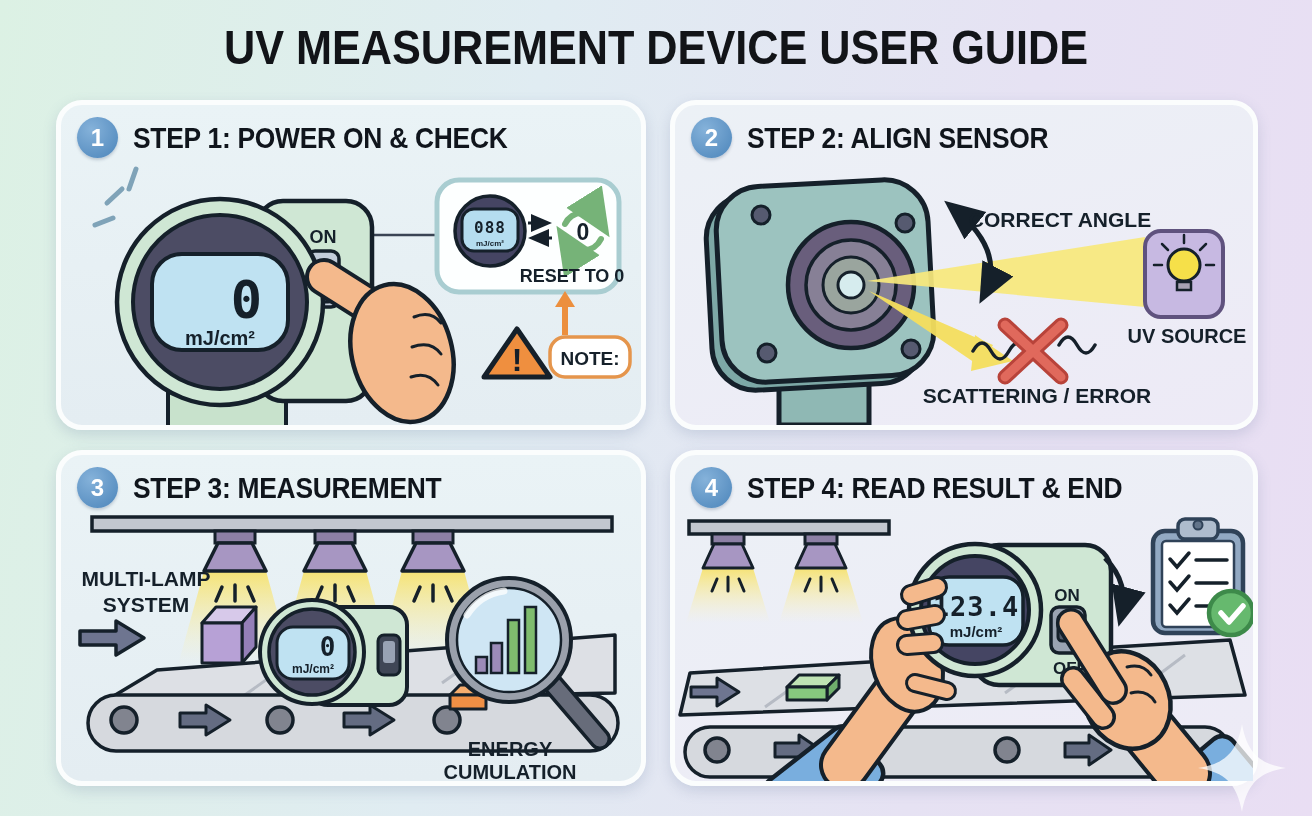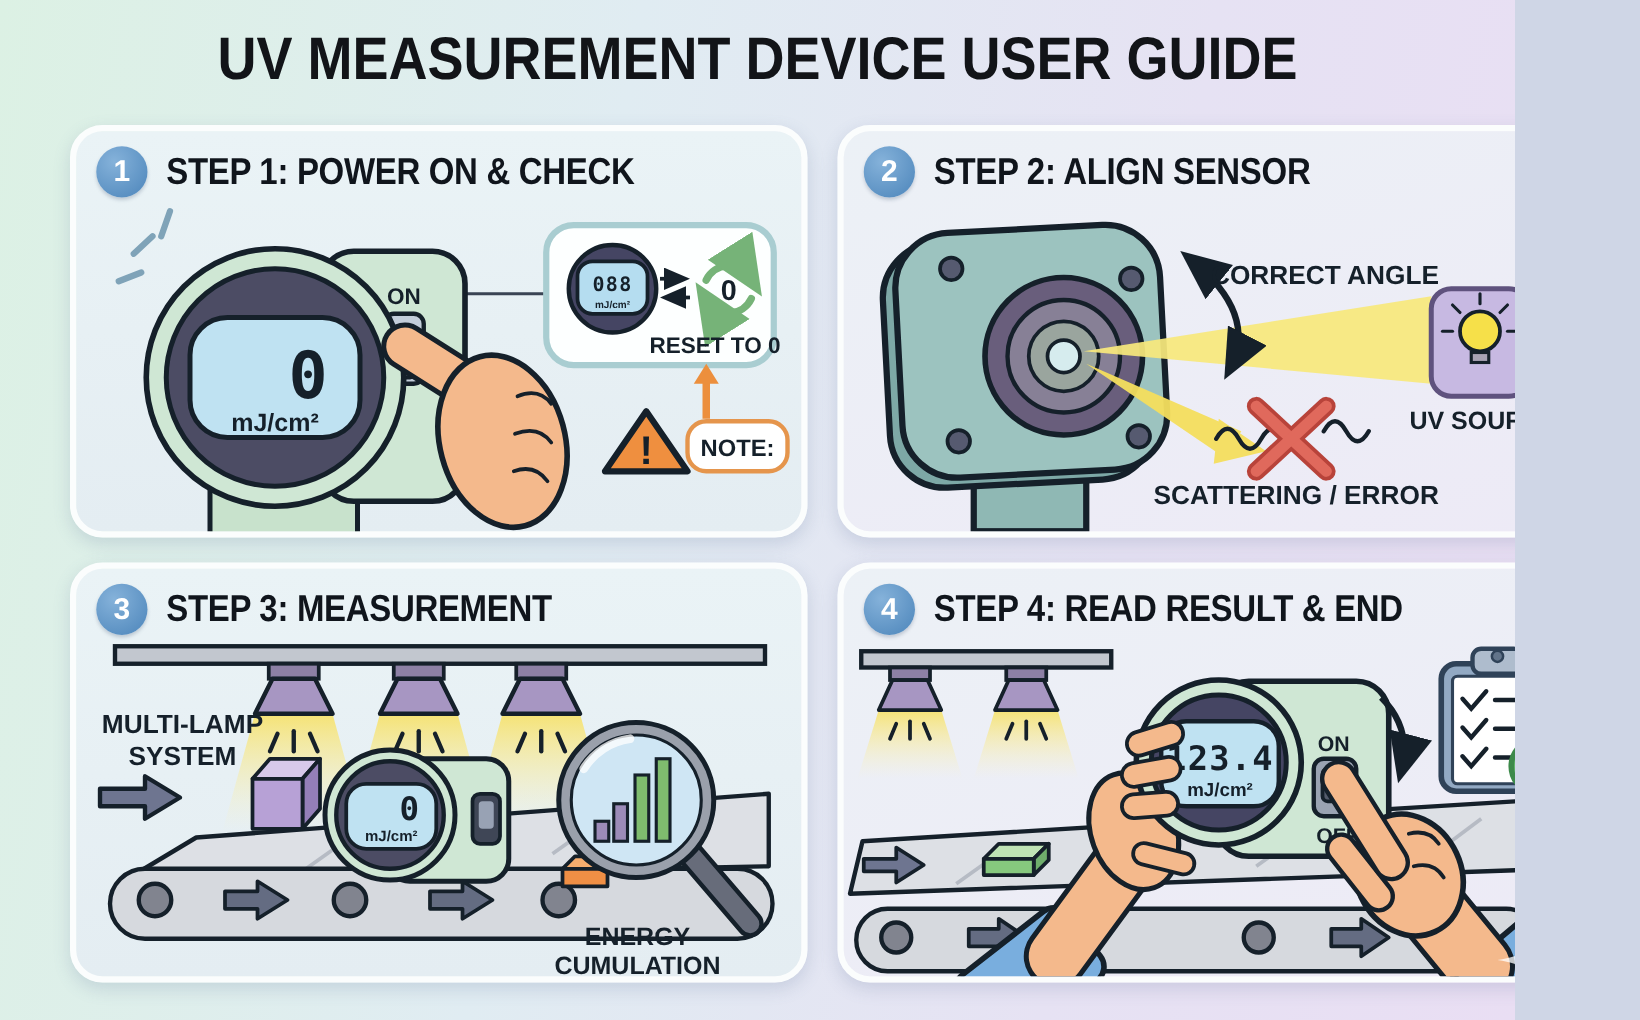--- a/index.html
+++ b/index.html
@@ -1,16 +1,16 @@
 <!DOCTYPE html>
 <html><head>
 <meta charset="utf-8">
 <style>
   html,body{margin:0;padding:0;background:#cfd6e6;}
-  .page{position:relative;width:1212px;height:816px;overflow:hidden;
+  .page{position:relative;width:1312px;height:816px;overflow:hidden;
         background:linear-gradient(100deg,#dcf1e4 0%,#e0ecf2 38%,#e6e2f3 72%,#e9def3 100%);
         font-family:"Liberation Sans",sans-serif;}
   .main-title{position:absolute;top:20px;left:0;width:100%;text-align:center;
         font-size:48px;font-weight:bold;color:#121418;letter-spacing:0;
         transform:scaleX(.9);white-space:nowrap;}
   .panel{position:absolute;box-sizing:border-box;border:5px solid #fbfdfd;border-radius:26px;
         background:linear-gradient(180deg,#eaf3f6,#e4edf2);
         box-shadow:0 5px 14px rgba(90,110,150,.20);}
   .panel.lav{background:linear-gradient(160deg,#ecf1f6,#edeaf6);}
   .panel svg{position:absolute;inset:0;width:100%;height:100%;}

